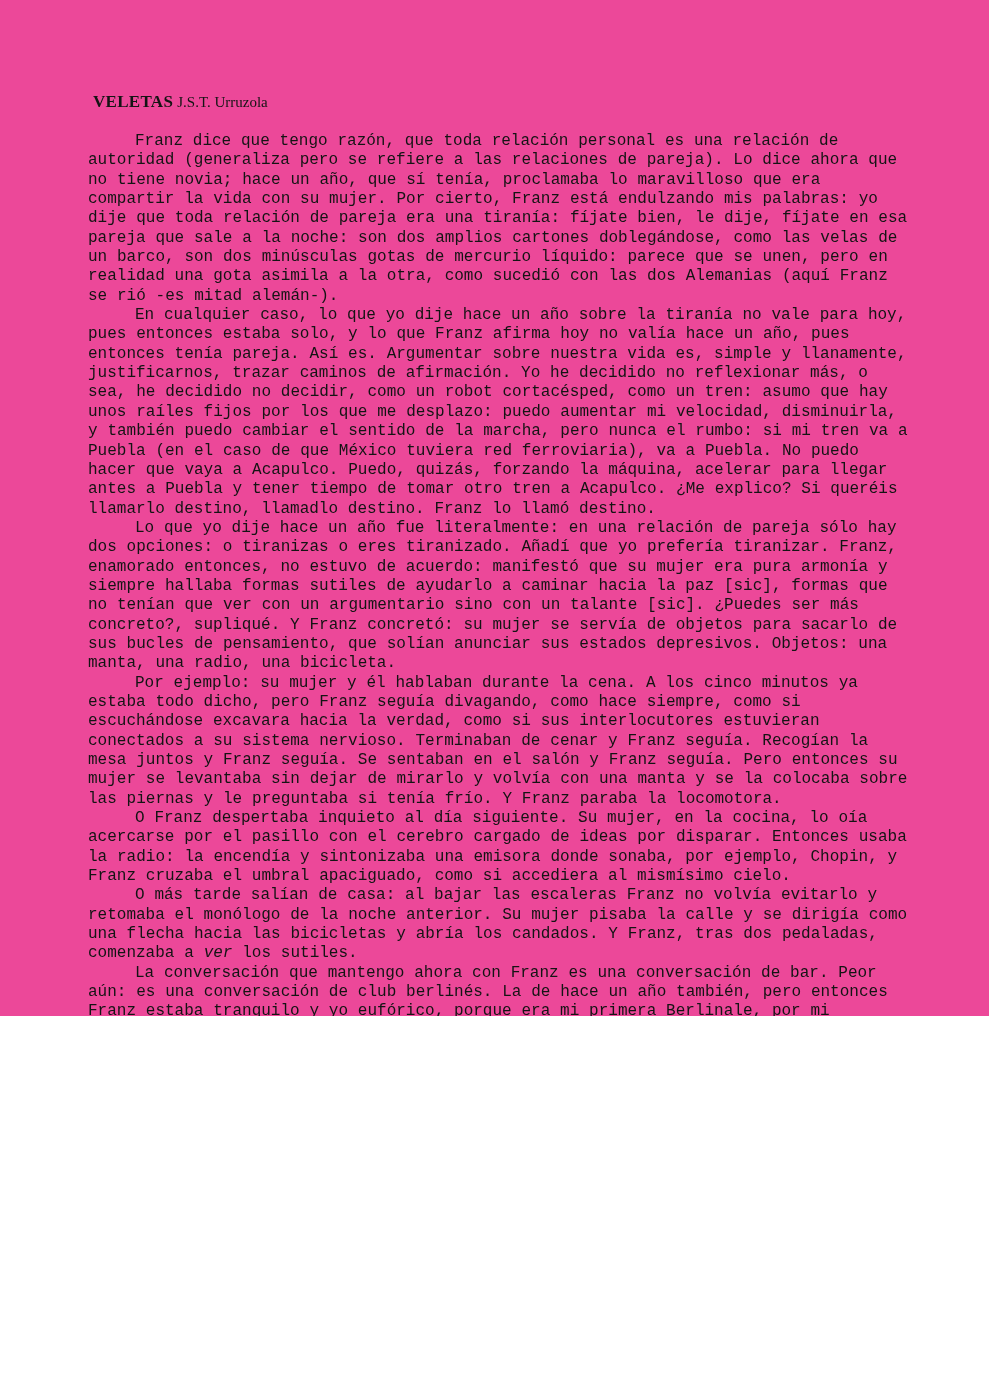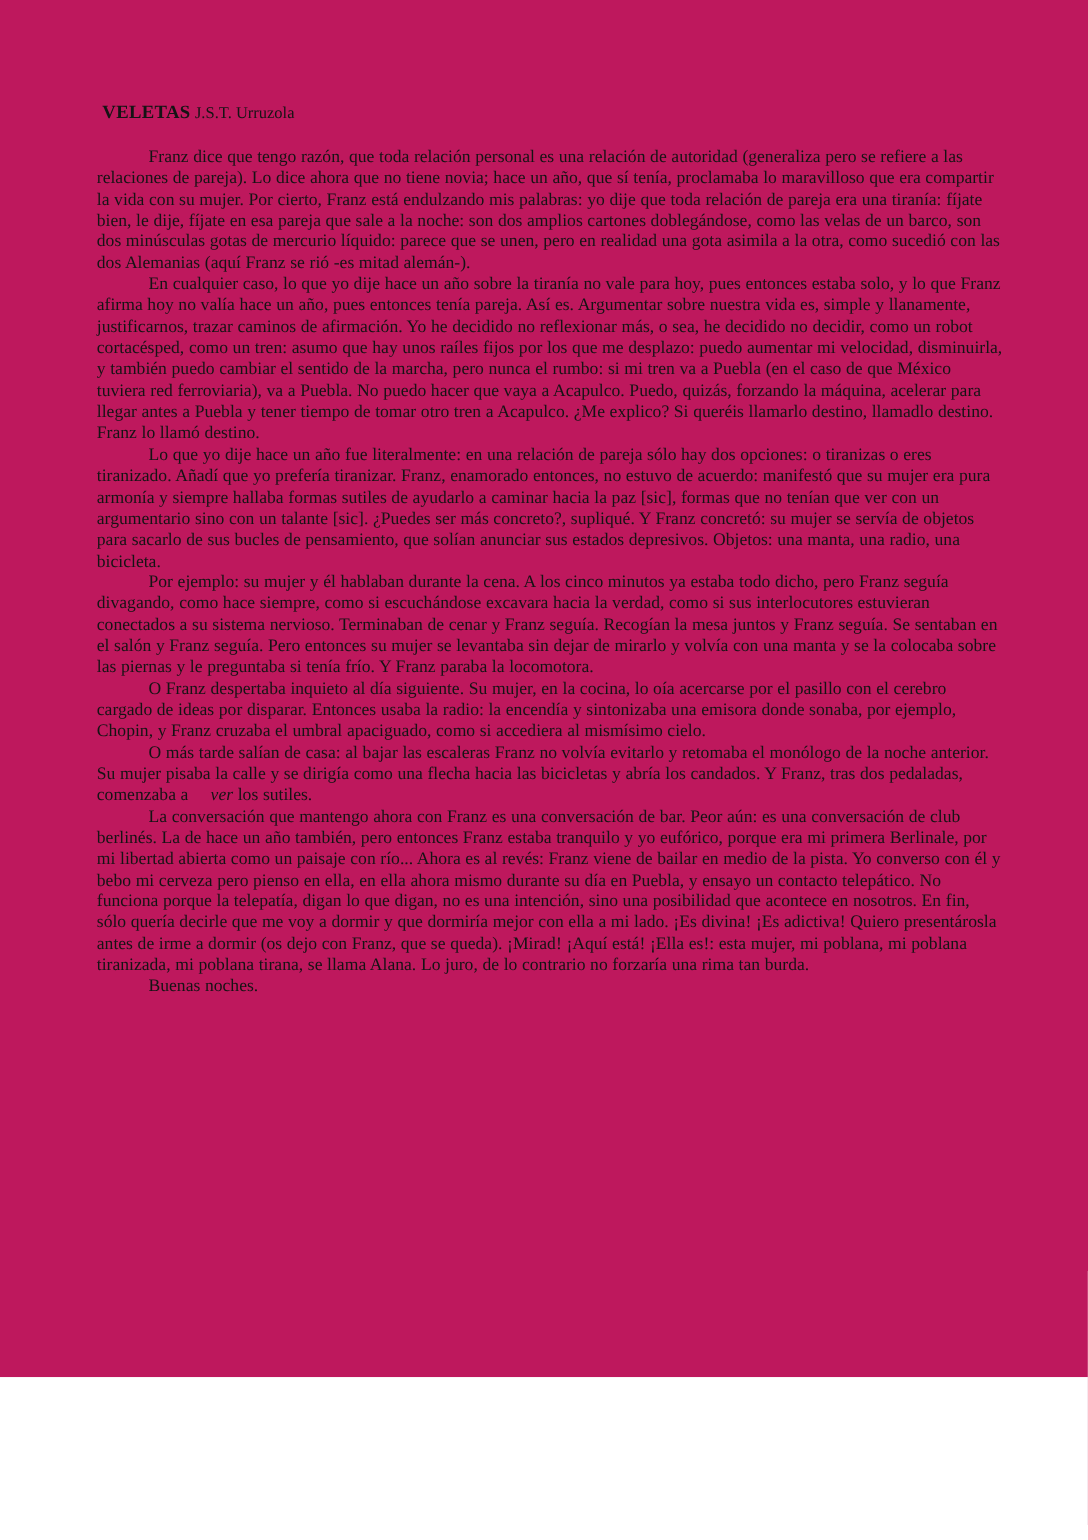--- a/index.html
+++ b/index.html
@@ -3,22 +3,22 @@
 <meta charset="utf-8">
 <style>
   html, body {
     margin: 0;
     padding: 0;
     background: #ffffff;
   }
   .page {
     position: relative;
     width: 989px;
-    height: 1252px;
-    background: #be185d;
+    height: 1016px;
+    background: #ec4899;
     color: #141414;
     font-family: "Liberation Serif", "DejaVu Serif", serif;
     overflow: hidden;
   }
   .content {
     position: absolute;
     top: 92px;
     left: 88px;
     width: 824px;
   }
@@ -35,24 +35,24 @@
     font-weight: normal;
     font-size: 15px;
   }
   .para {
     margin: 0;
     font-size: 16px;
     line-height: 19.35px;
     text-indent: 47px;
     text-align: left;
     word-spacing: 0.2px;
+    font-family: Liberation Mono, monospace;
   }
   .para em {
     font-style: italic;
-    margin-left: 16px;
   }
 </style>
 </head>
 <body>
 
 <div class="page">
   <div class="content">
 
     <div class="doc-header">
       <span class="doc-title">VELETAS</span>

